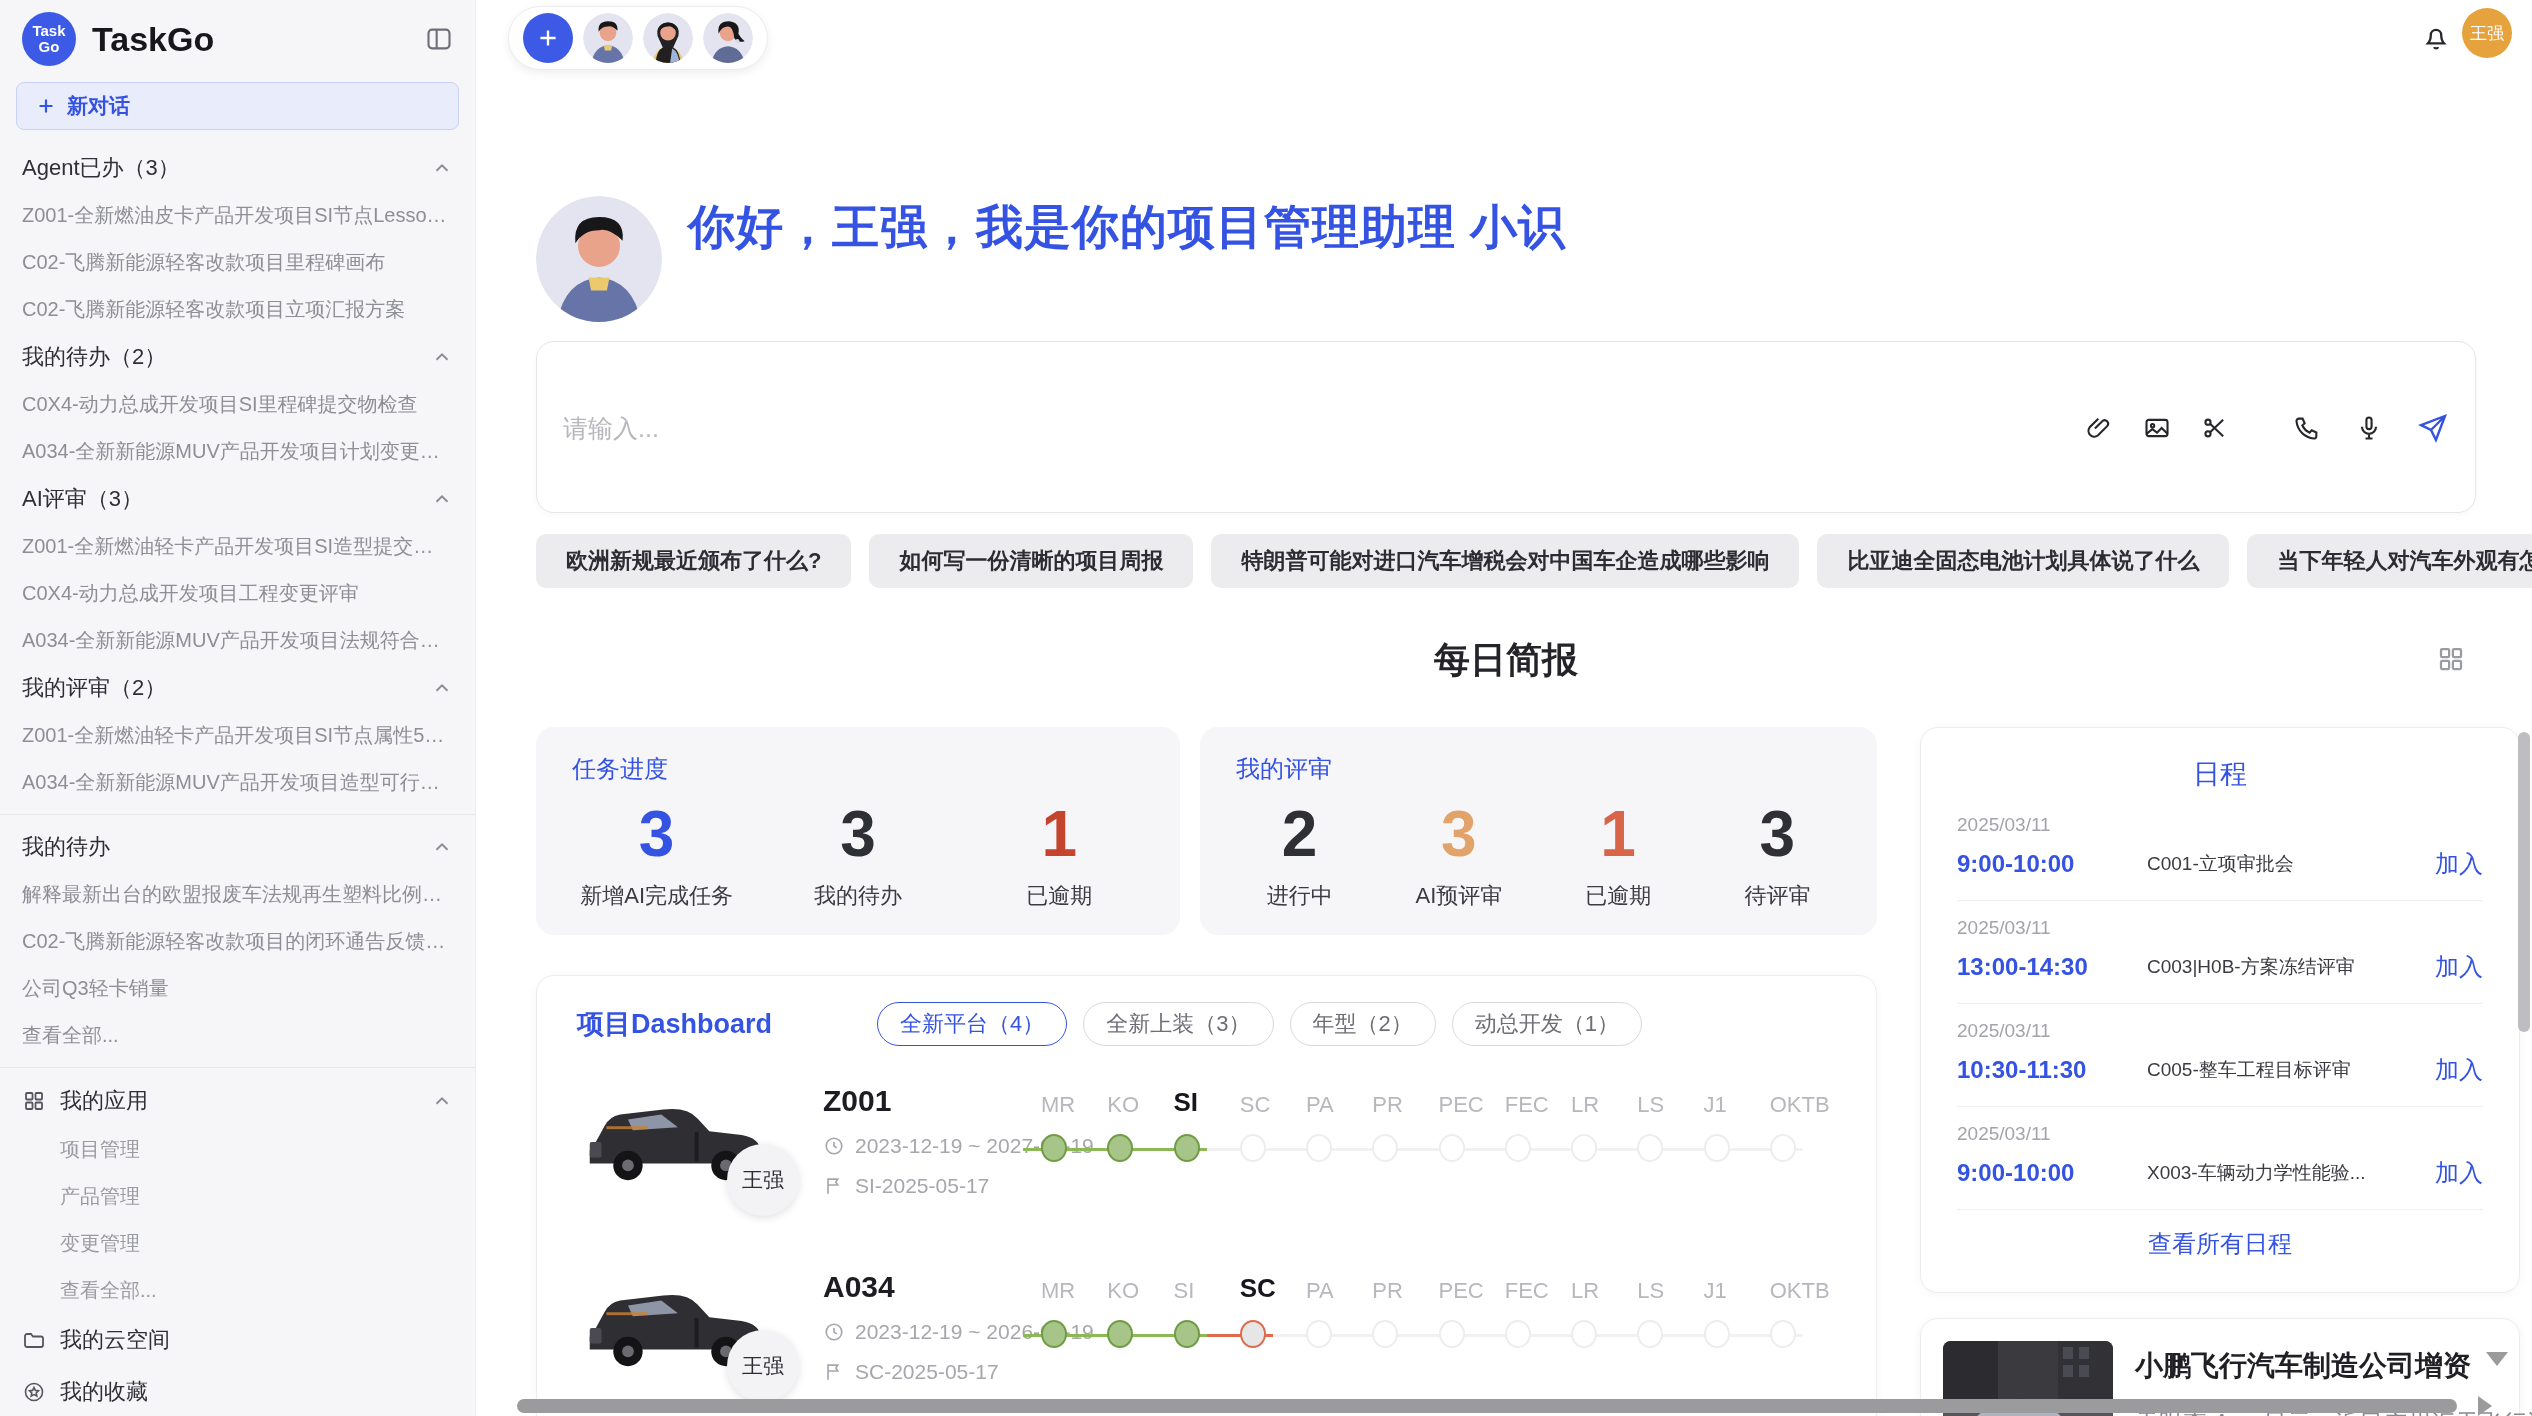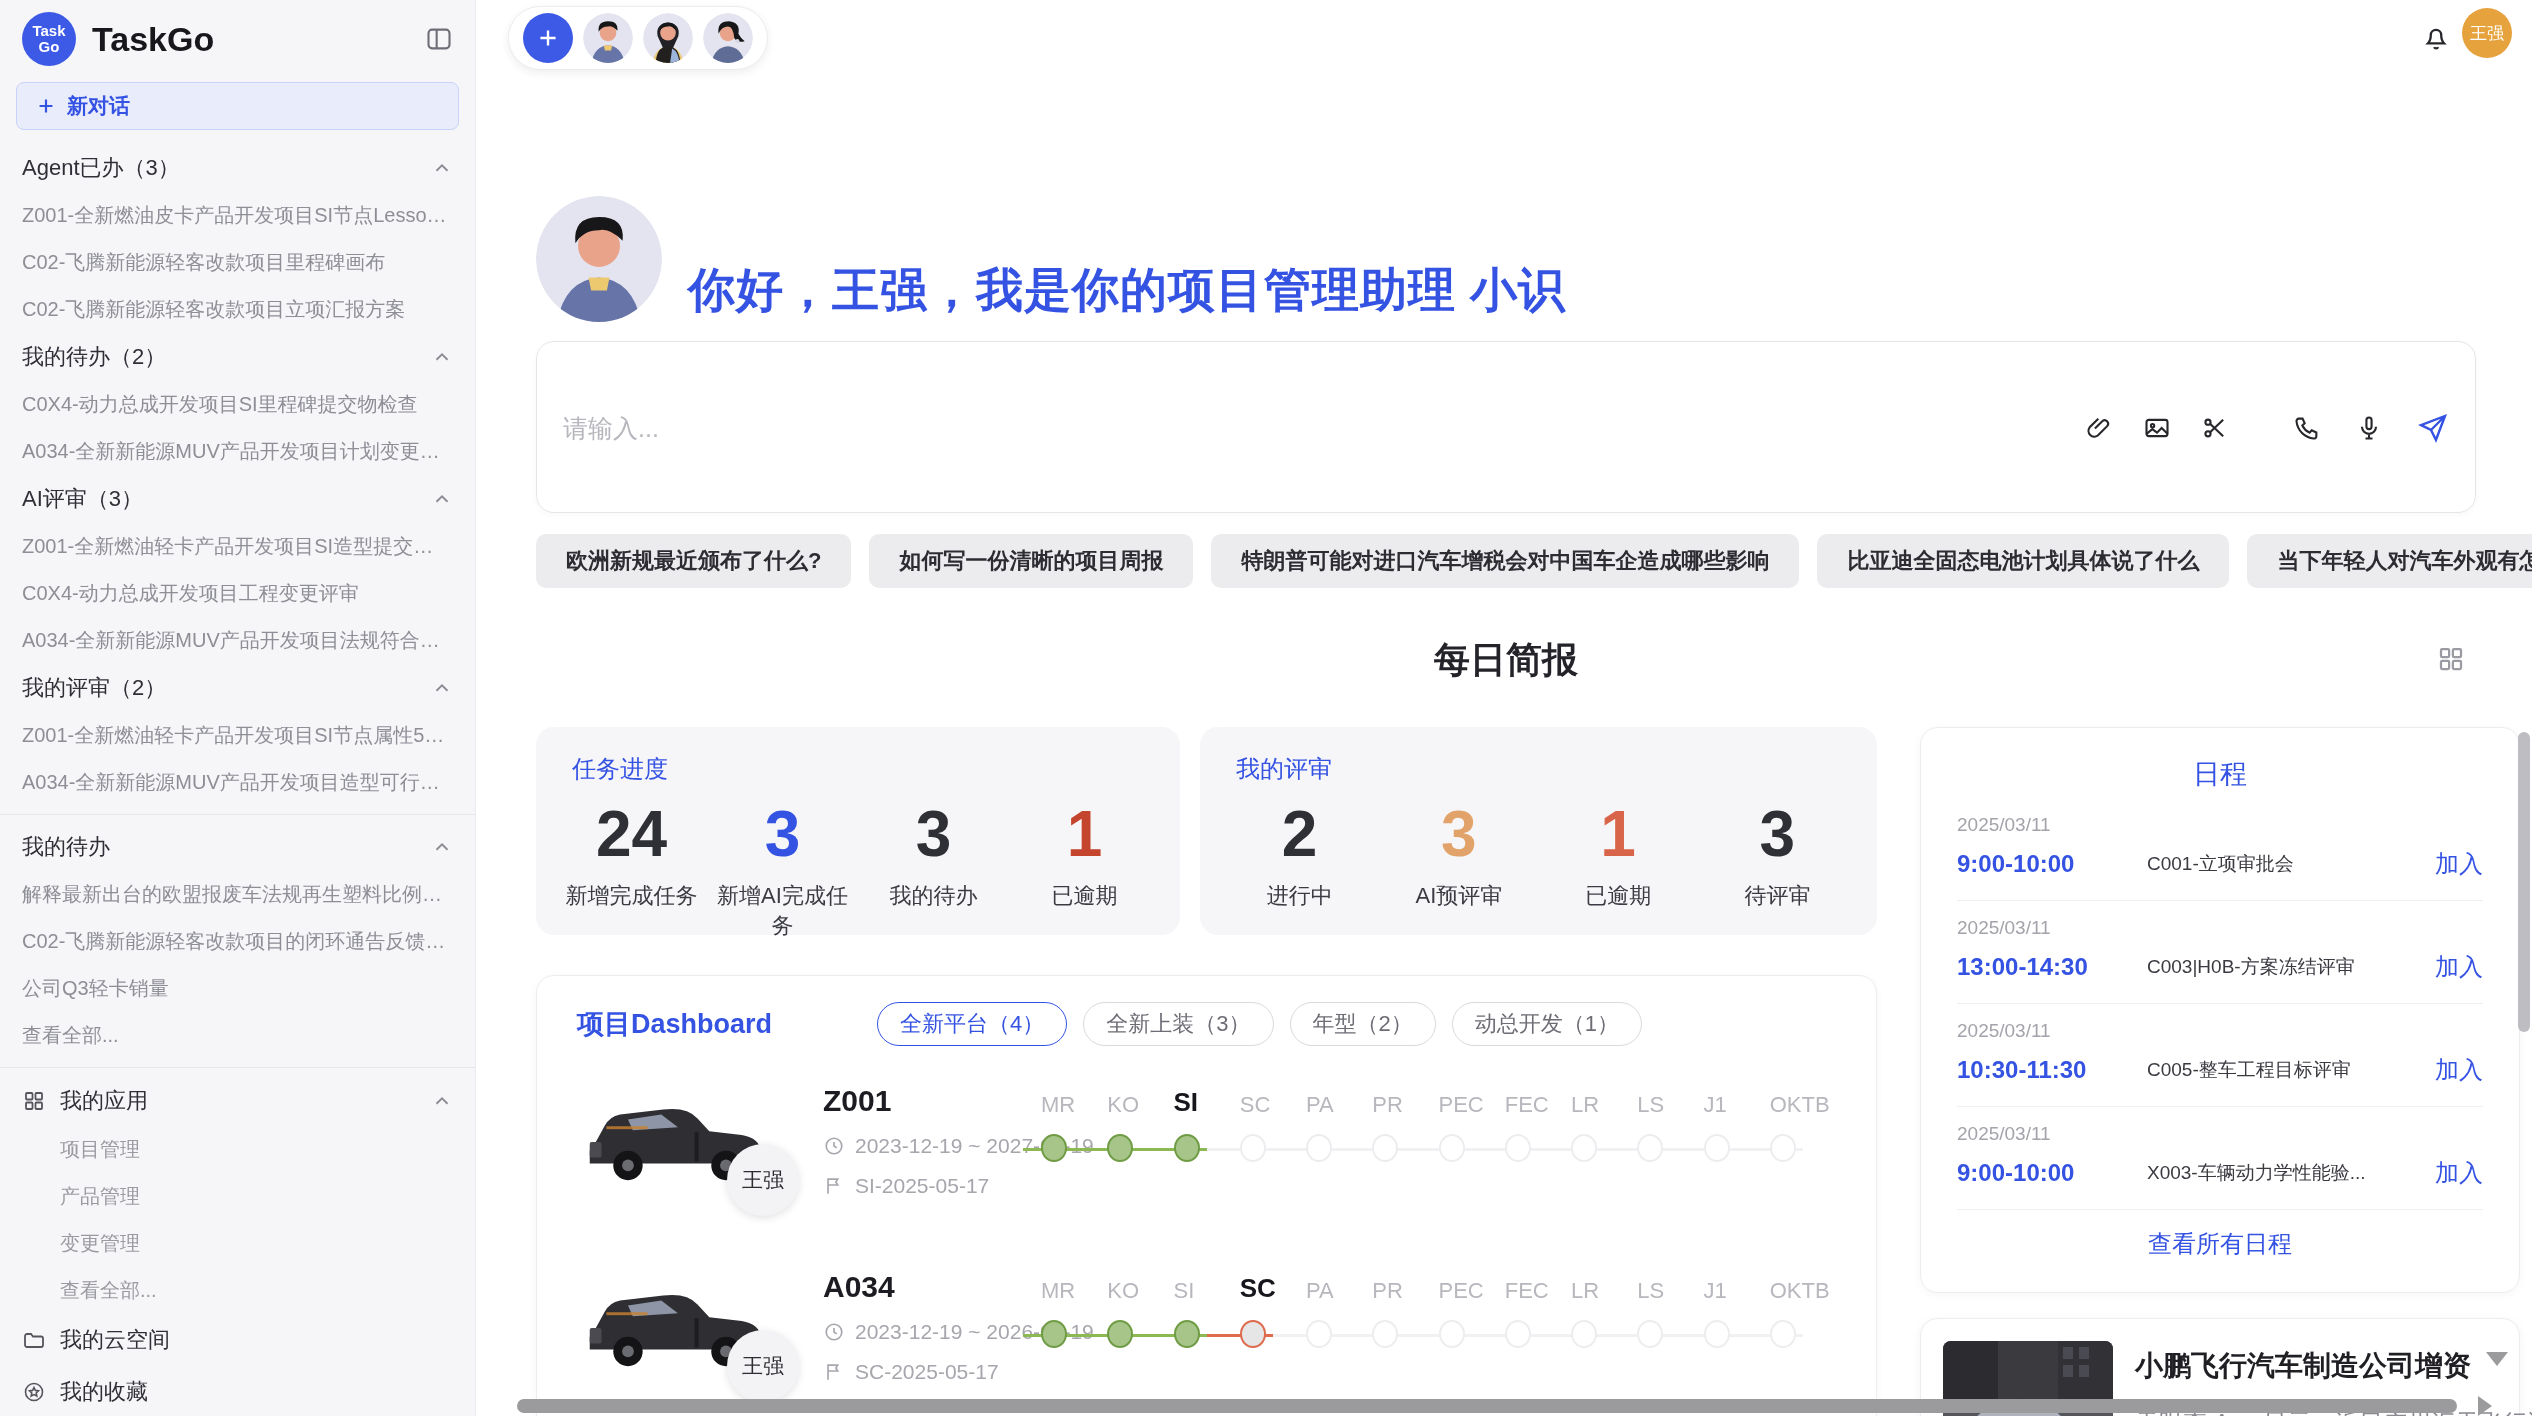--- a/index.html
+++ b/index.html
@@ -45,21 +45,21 @@
                display:flex; align-items:center; justify-content:center; cursor:pointer; }
   .pav { width:50px; height:50px; border-radius:50%; overflow:hidden; cursor:pointer; }
   .bell { position:absolute; left:2420px; top:22px; color:#26262b; cursor:pointer; }
   .user-av { position:absolute; left:2462px; top:8px; width:50px; height:50px; border-radius:50%;
              background:#e6a23c; color:#fff; font-size:17px; display:flex; align-items:center;
              justify-content:center; cursor:pointer; }
 
   
   .main { position:absolute; left:476px; top:0; width:2056px; height:1416px; }
 
-  .greet { position:absolute; left:60px; top:196px; display:flex; align-items:flex-end; gap:26px; }
+  .greet { position:absolute; left:60px; top:196px; display:flex; align-items:flex-start; gap:26px; }
   .greet-av { width:126px; height:126px; border-radius:50%; overflow:hidden; }
   .greet-txt { font-size:47px; font-weight:700; color:#3553e3; letter-spacing:1px; }
 
   .inbox { position:absolute; left:60px; top:341px; width:1940px; height:172px;
            border:1px solid #e6e6ea; border-radius:18px; background:#fff;
            box-shadow:0 2px 6px rgba(0,0,0,.03); display:flex; flex-direction:row;
            padding:18px 26px 16px; cursor:text; }
   .inbox .ph { flex:1; display:flex; align-items:center; font-size:25px; color:#b6b6bd; }
   .inbox .bar { display:flex; align-items:center; }
   .tool { color:#26262b; margin-right:30px; cursor:pointer; }
@@ -424,24 +424,20 @@
   </div>
 
   <div class="brief-body">
     <div class="col-l">
 
       <div class="stats">
         <div class="stat-card c1">
           <div class="stat-title">任务进度</div>
           <div class="stat-row">
             <div class="stat">
-              <div class="v" style="color: rgb(47, 48, 54);">24</div>
-              <div class="l">新增完成任务</div>
-              </div>
-            <div class="stat">
               <div class="v" style="color: rgb(53, 83, 227);">3</div>
               <div class="l">新增AI完成任务</div>
               </div>
             <div class="stat">
               <div class="v" style="color: rgb(47, 48, 54);">3</div>
               <div class="l">我的待办</div>
               </div>
             <div class="stat">
               <div class="v" style="color: rgb(196, 68, 46);">1</div>
               <div class="l">已逾期</div>

